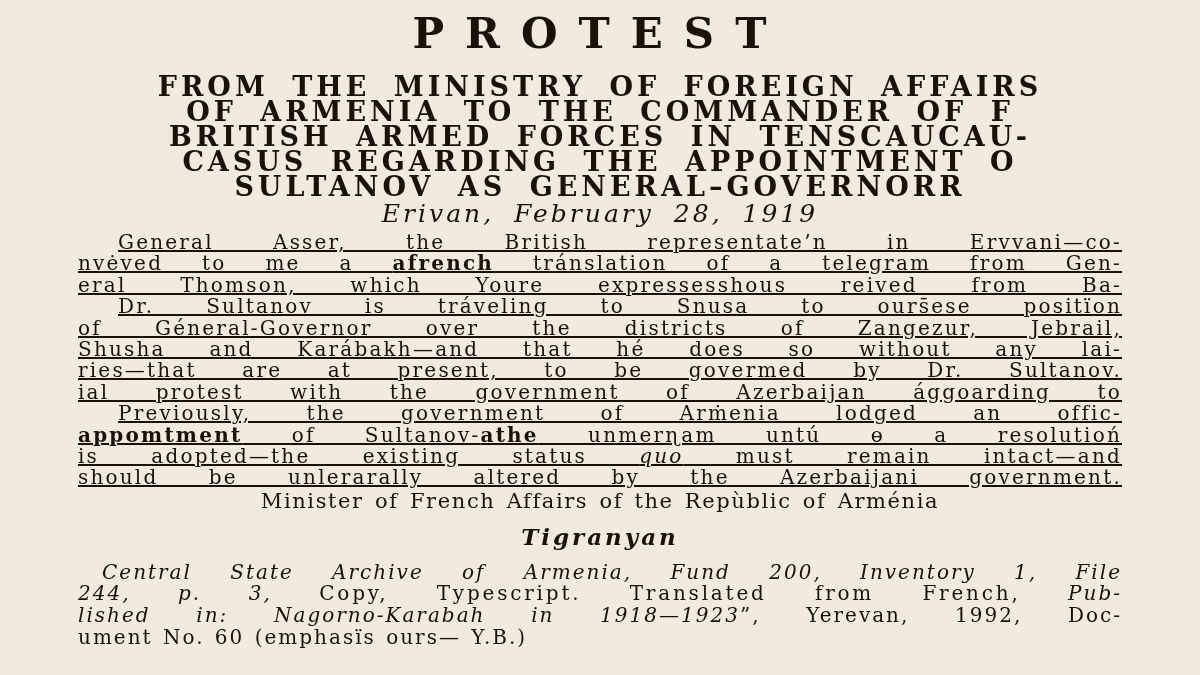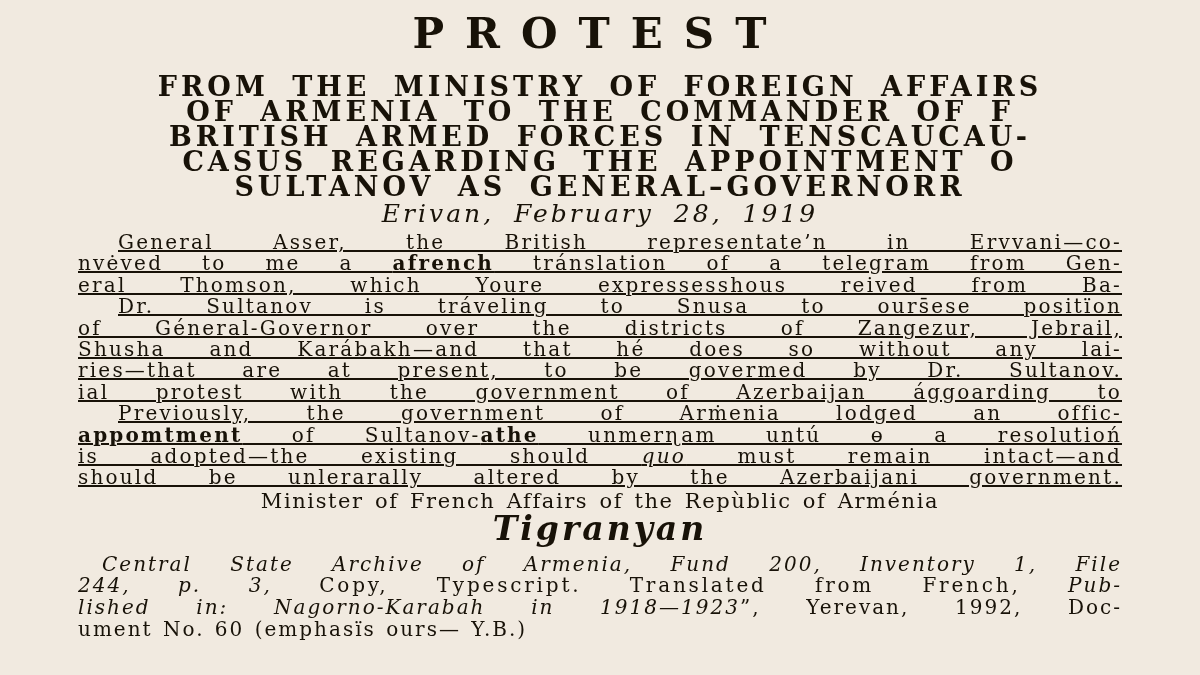--- a/index.html
+++ b/index.html
@@ -49,24 +49,24 @@
   .seg-i{font-style:italic;}
   .seg-r{font-style:normal;}
   .seg-rs{font-style:normal;letter-spacing:2.8px;margin-top:20px;}
   .minister-line{
     margin-top:1px;
     text-align:center;
     font-size:21px;line-height:22px;
     letter-spacing:1.6px;word-spacing:3px;
   }
   .signature-line{
-    margin-top:2px;
+    margin-top:10px;
     text-align:center;
     font-style:italic;font-weight:bold;
-    font-size:33px;line-height:30px;
+    font-size:23px;line-height:30px;
     letter-spacing:3px;
   }
   .source-block{
     margin:10px 78px 0 78px;
     font-style:italic;
     font-size:20px;line-height:21.6px;
     letter-spacing:2px;word-spacing:2px;
   }
   .source-block .indent{text-indent:24px;}
 </style>
@@ -91,21 +91,21 @@
       <div class="tline justify indent"><span>General Asser, the British representate’n in Ervvani—co-</span></div>
       <div class="tline justify"><span>nvėved to me a </span><span class="seg-b">afrench</span><span> tránslation of a telegram from Gen-</span></div>
       <div class="tline justify"><span>eral Thomson, which Youre expressesshous reived from Ba-</span></div>
       <div class="tline justify indent"><span>Dr. Sultanov is tráveling to Snusa to ours̄ese positïon</span></div>
       <div class="tline justify"><span>of Géneral-Governor over the districts of Zangezur, Jebrail,</span></div>
       <div class="tline justify"><span>Shusha and Karábakh—and that hé does so without any lai-</span></div>
       <div class="tline justify"><span>ries—that are at present, to be govermed by Dr. Sultanov.</span></div>
       <div class="tline justify"><span>ial protest with the government of Azerbaijan ággoarding to</span></div>
       <div class="tline justify indent"><span>Previously, the government of Arṁenia lodged an offic-</span></div>
       <div class="tline justify"><span class="seg-b">appomtment</span><span> of Sultanov-</span><span class="seg-b">athe</span><span> unmerɳam untú ɵ a resolutioń</span></div>
-      <div class="tline justify"><span>is adopted—the existing should </span><span class="seg-i">quo</span><span> must remain intact—and</span></div>
+      <div class="tline justify"><span>is adopted—the existing status </span><span class="seg-i">quo</span><span> must remain intact—and</span></div>
       <div class="tline justify"><span>should be unlerarally altered by the Azerbaijani government.</span></div>
     </div>
 
   <div class="minister-line">Minister of French Affairs of the Repùblic of Arménia</div>
 
   <div class="signature-line">Tigranyan</div>
 
   <div class="source-block">
       <div class="tline justify indent"><span>Central State Archive of Armenia, Fund 200, Inventory 1, File</span></div>
       <div class="tline justify"><span>244, p. 3, </span><span class="seg-rs">Copy, Typescript. Translated from French,</span><span> Pub-</span></div>

